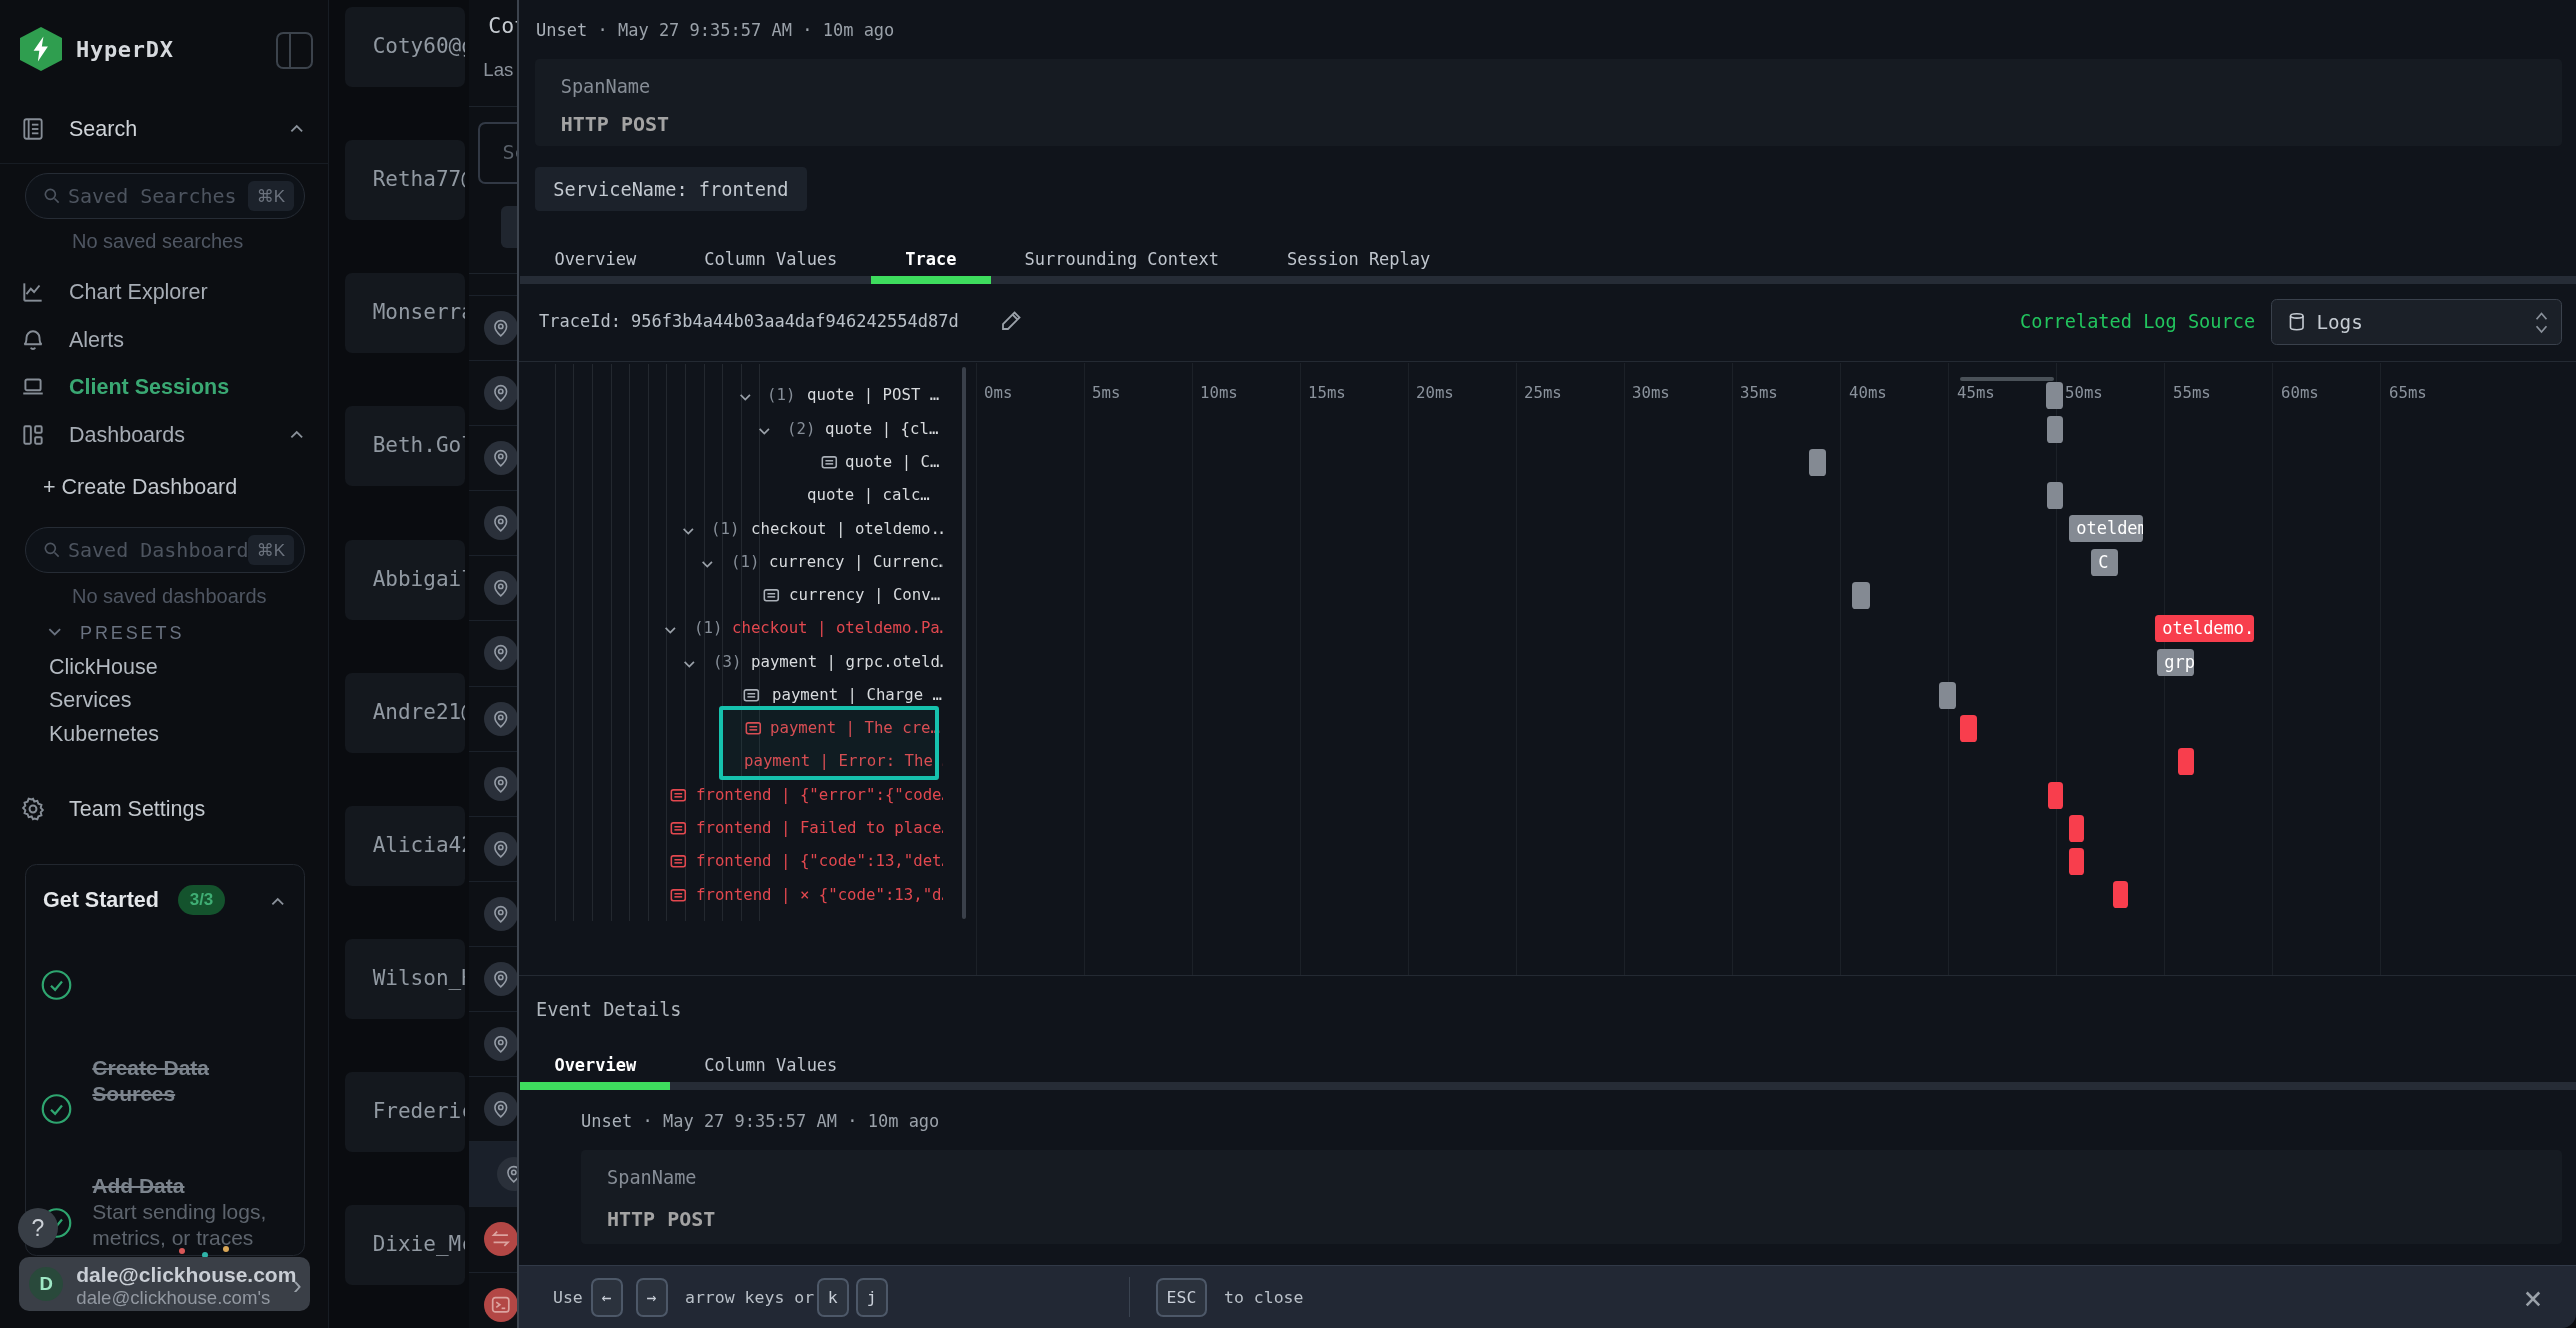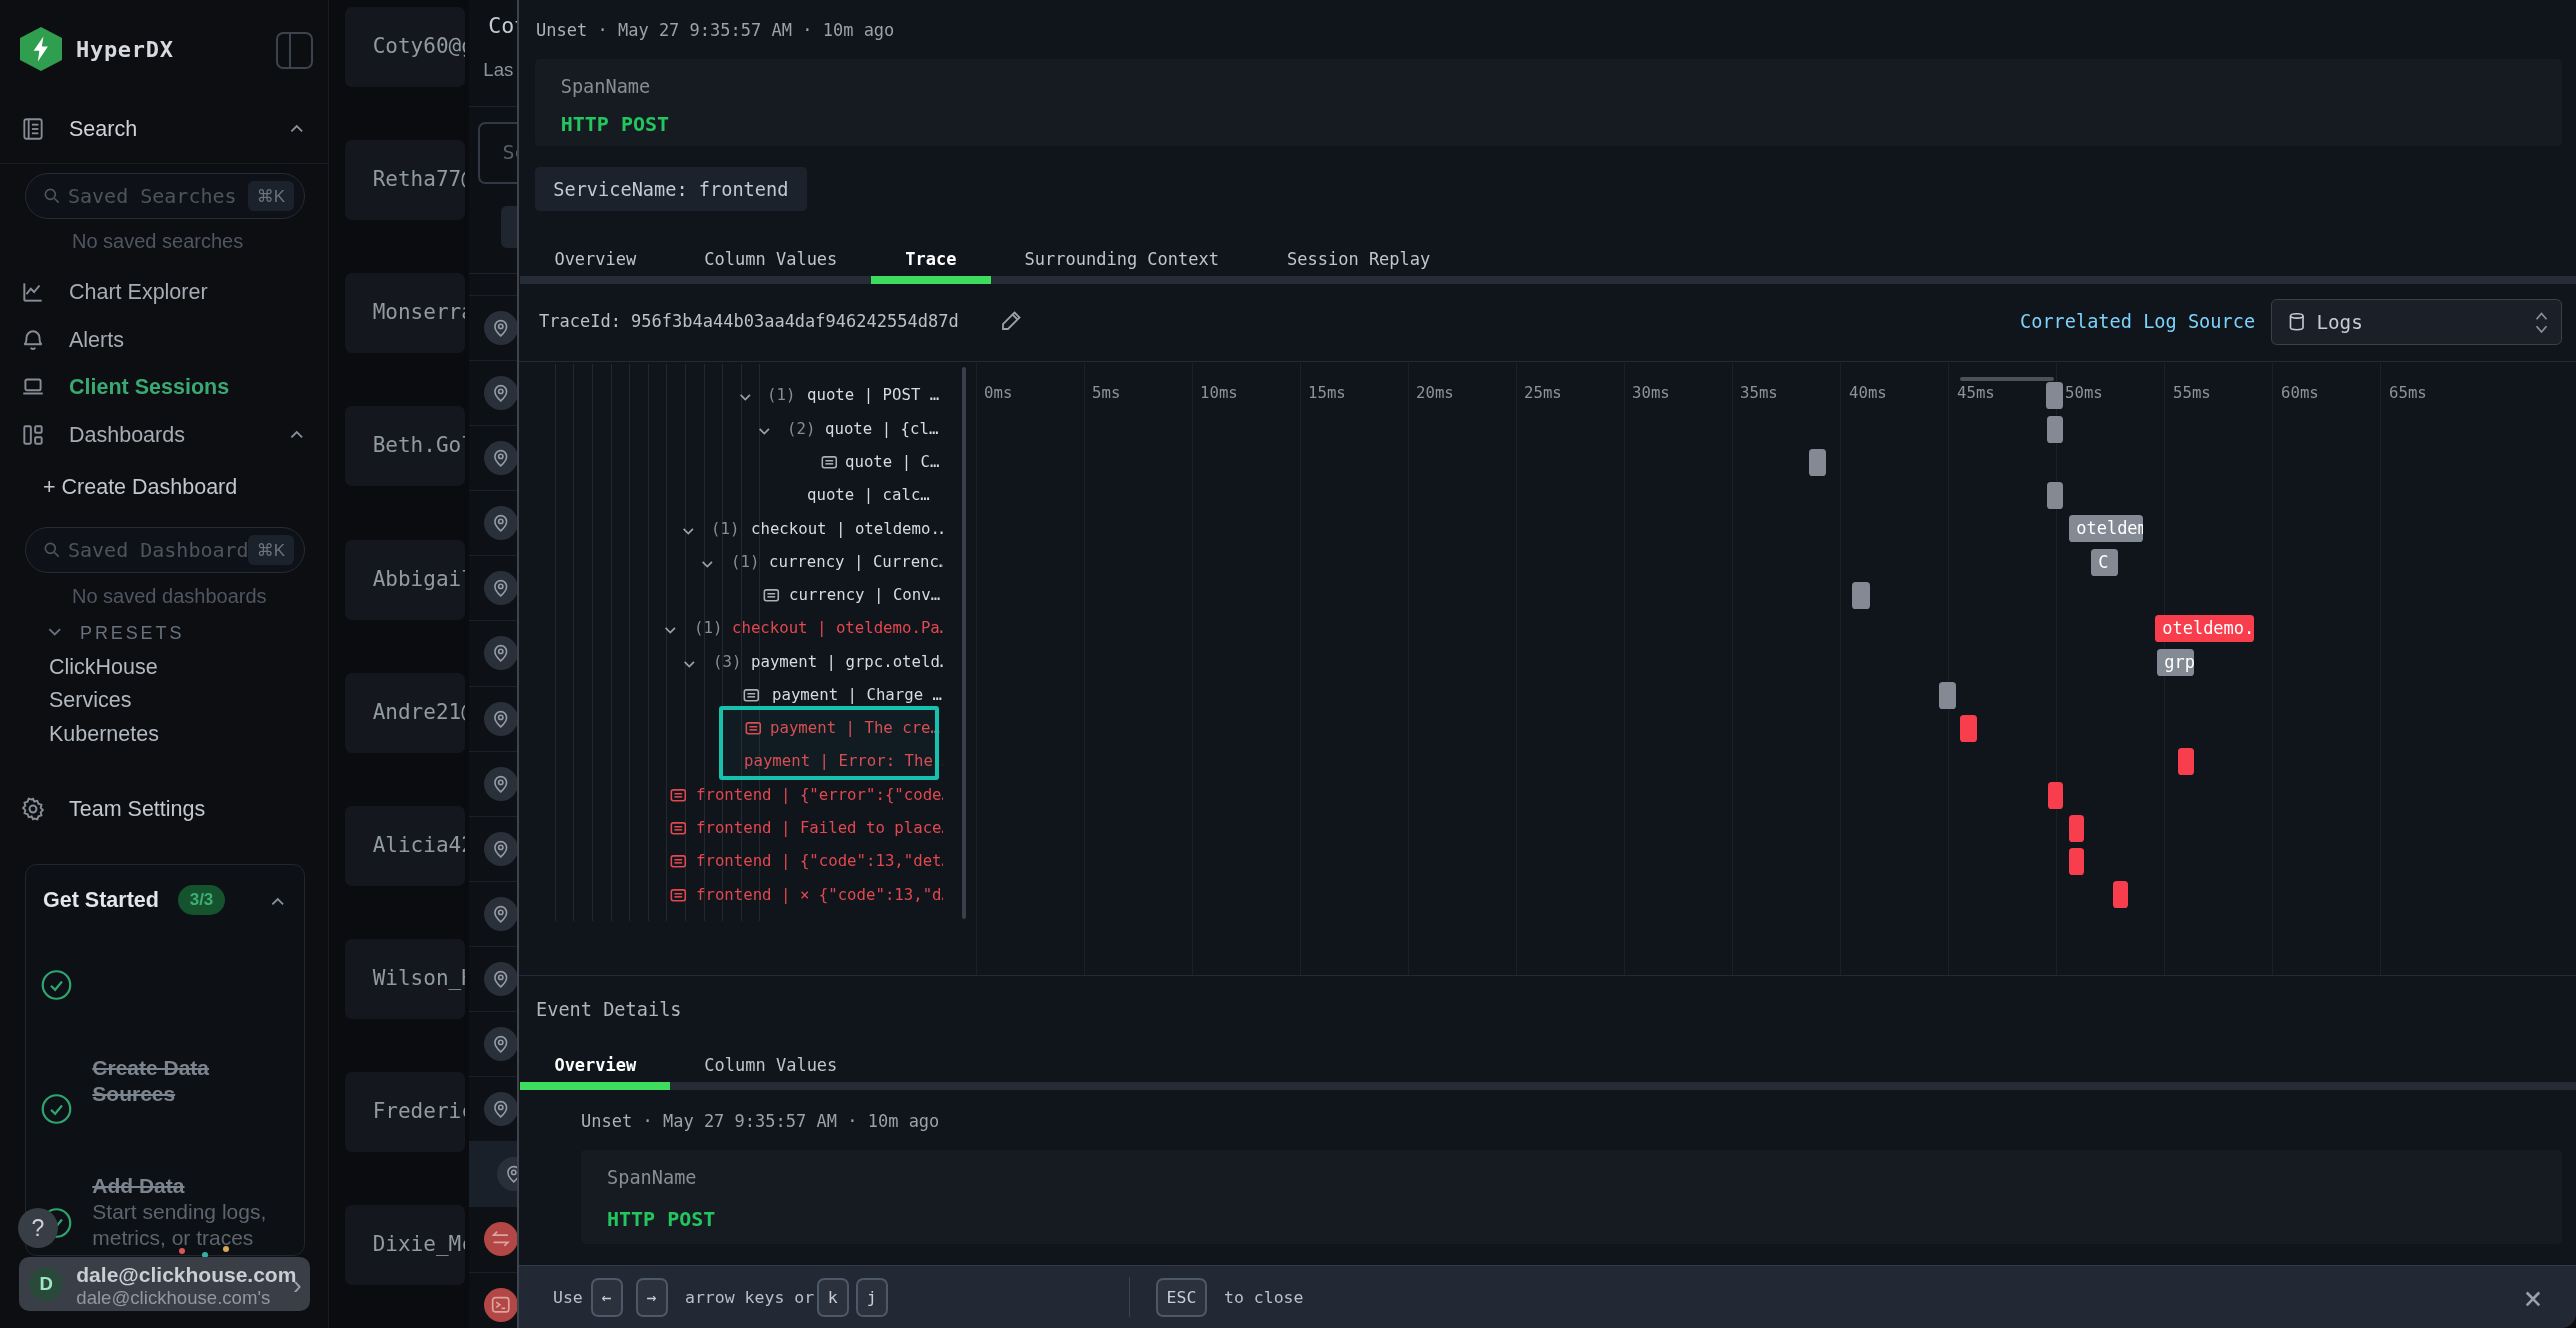--- a/index.html
+++ b/index.html
@@ -77,32 +77,32 @@
   .picon.red{background:#b34745;color:#dca39f;}
   .picon svg{width:21.5px;height:21.5px;}
 
   
   #modal{position:absolute;left:517px;top:0;width:2059px;height:1328px;background:var(--panel);
          border-left:2.1px solid #3d444e;border-bottom-right-radius:14.3px;overflow:hidden;}
   .statusline{position:absolute;font-size:17px;color:#9aa1a9;white-space:nowrap;}
   .statusline .st{color:#aab1b9;}
   .span-card{position:absolute;background:var(--card);border-radius:4.3px;}
   .span-card .lbl{position:absolute;left:26px;top:17px;font-size:18.6px;color:#868d96;}
-  .span-card .val{position:absolute;left:26px;top:53px;font-size:20px;font-weight:bold;color:#22c55e;}
+  .span-card .val{position:absolute;left:26px;top:53px;font-size:20px;font-weight:bold;color:#a3a3a3;}
   .svc-chip{position:absolute;left:15.7px;top:167px;height:44px;background:var(--chip);border-radius:4.3px;
             display:flex;align-items:center;padding:0 18.6px;font-size:18.6px;color:#c3c9d0;}
   .tabsrow{position:absolute;left:1.4px;right:0;height:50px;display:flex;}
   .tabsrow::before{content:"";position:absolute;left:0;right:0;bottom:0;height:7.9px;background:var(--strip);}
   .tab{position:relative;padding:0 34px;display:flex;align-items:center;font-size:17px;color:#bfc5cd;cursor:pointer;}
   .tab.active{color:#ffffff;font-weight:bold;}
   .tab.active::after{content:"";position:absolute;left:0;right:0;bottom:0;height:7.9px;background:var(--green);}
   #traceid-row{position:absolute;left:0;top:284px;width:2059px;height:77px;}
   #traceid{position:absolute;left:20px;top:27px;font-size:17px;color:#b9c0c8;}
   #pencil{position:absolute;left:481px;top:24px;width:24px;height:24px;color:#9aa1a9;cursor:pointer;}
-  #corr-lbl{position:absolute;left:1501px;top:27px;font-size:18.6px;color:#7dd3fc;}
+  #corr-lbl{position:absolute;left:1501px;top:27px;font-size:18.6px;color:#22c55e;}
   #logsrc{position:absolute;left:1752px;top:15px;width:291px;height:46px;border:1.4px solid #3a414c;border-radius:5.7px;
           background:#1b2028;display:flex;align-items:center;cursor:pointer;}
   #logsrc .dbicon{margin-left:14.3px;width:21.5px;height:21.5px;color:#c6ccd3;}
   #logsrc .sel-val{margin-left:8.6px;font-size:19.3px;color:#c6ccd3;}
   #logsrc .updown{position:absolute;right:11.4px;top:10px;width:17px;height:26px;color:#8a919b;}
   .hr{position:absolute;left:0;width:2059px;height:1.4px;background:var(--line);}
 
   
   #wf{position:absolute;left:0;top:363px;width:2059px;height:612px;overflow:hidden;}
   .guide{position:absolute;top:1.4px;height:557px;width:1.4px;background:#23282f;}

